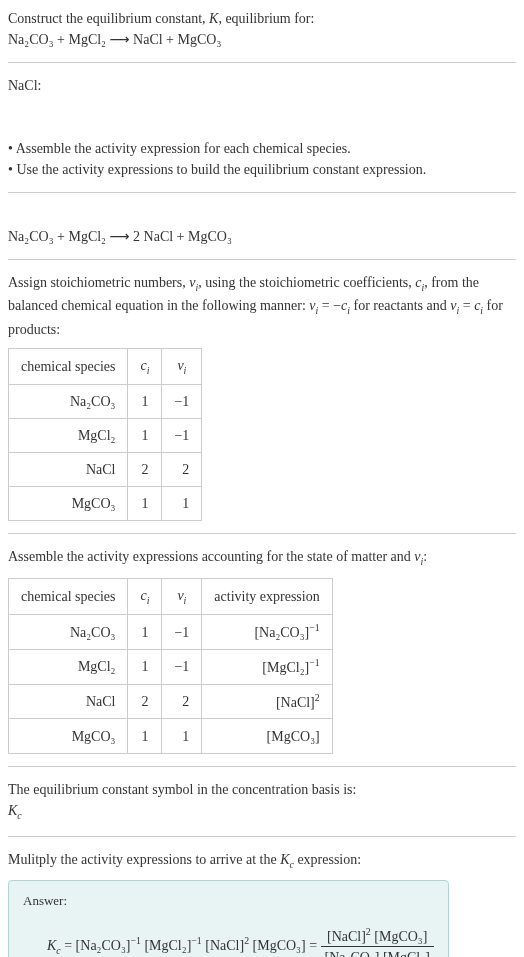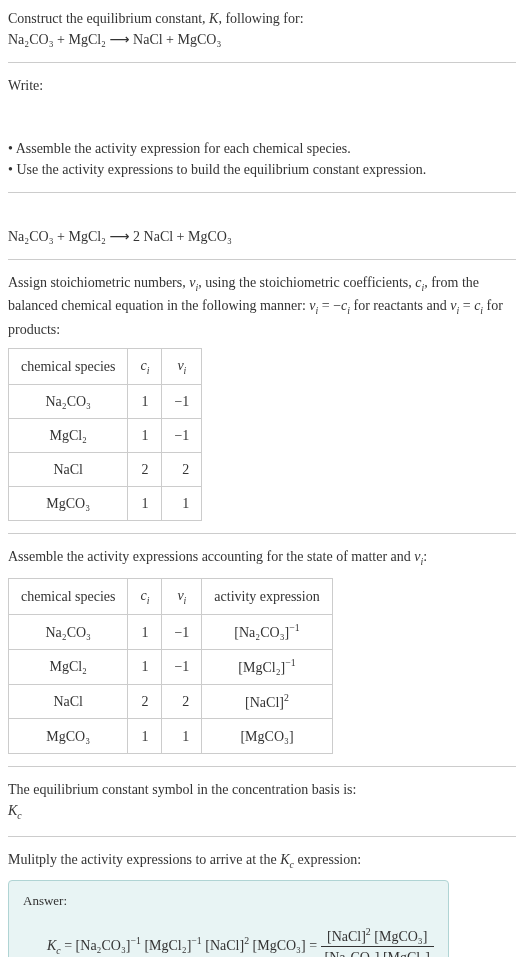--- a/index.html
+++ b/index.html
@@ -27,24 +27,25 @@
     .italic {
       font-style: italic;
     }
     table {
       border-collapse: collapse;
       margin: 8px 0;
     }
     th, td {
       border: 1px solid #ccc;
       padding: 6px 12px;
+      text-align: right;
+      font-weight: normal;
+    }
+    td.center, th.center {
       text-align: center;
-      font-weight: normal;
-    }
-    td.center, th.center {
     }
     td.right, th.right {
       text-align: right;
     }
     .answer-box {
       background-color: #e8f4f4;
       border: 1px solid #b0d4d4;
       border-radius: 4px;
       padding: 10px 14px;
       margin-top: 8px;
@@ -71,28 +72,28 @@
     .indent {
       padding-left: 24px;
     }
   </style>
 </head>
 <body>
 
 
 
 <div>
-  <span>Construct the equilibrium constant, </span><span class="italic">K</span><span>, following for:</span><br>
+  <span>Construct the equilibrium constant, </span><span class="italic">K</span><span>, equilibrium for:</span><br>
   <span>Na₂CO₃ + MgCl₂ ⟶ NaCl + MgCO₃</span>
 </div>
 
 <hr>
 
 <div>
-  <span>Write:</span><br>
+  <span>NaCl:</span><br>
   <br>
   <br>
   <span>• Assemble the activity expression for each chemical species.</span><br>
   <span>• Use the activity expressions to build the equilibrium constant expression.</span>
 </div>
 
 <hr>
 
 <div>
   <br>

